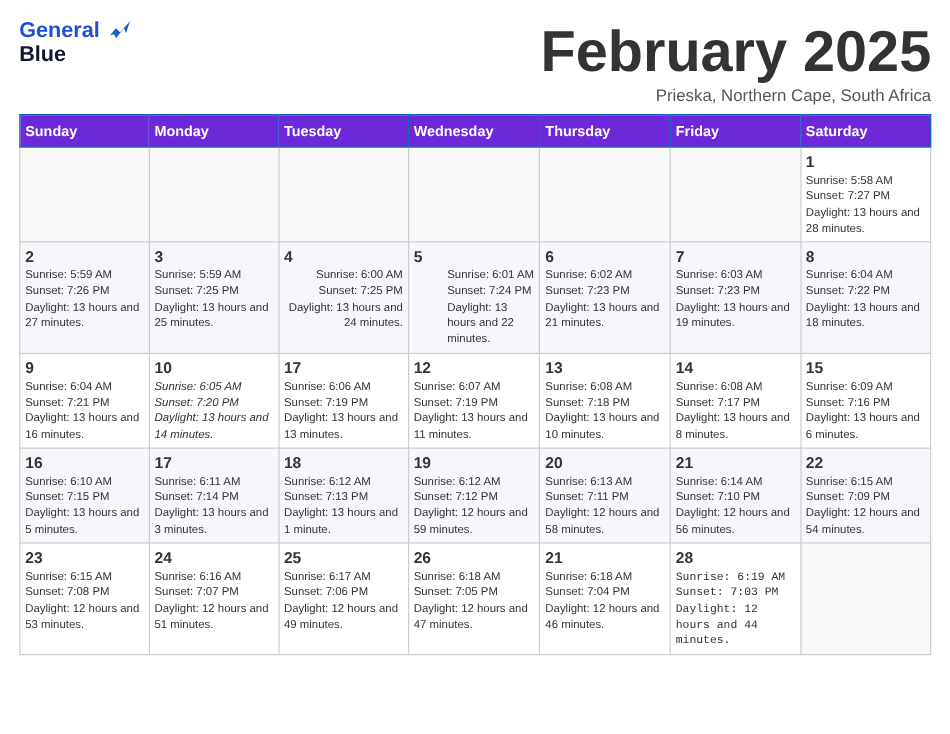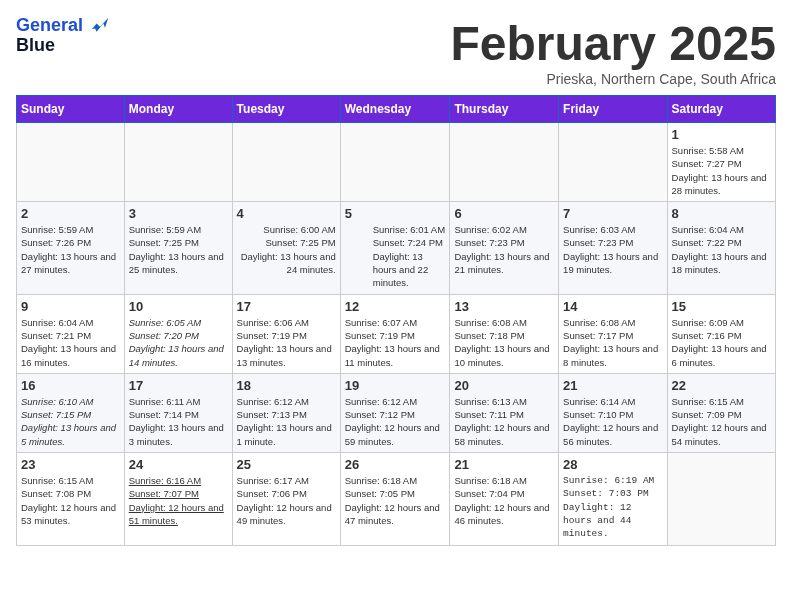--- a/index.html
+++ b/index.html
@@ -228,21 +228,21 @@
         <td>
           <span class="day-number">15</span>
           <div class="day-info" style="white-space: pre-line;">Sunrise: 6:09 AM
 Sunset: 7:16 PM
 Daylight: 13 hours and 6 minutes.</div>
         </td>
       </tr>
       <tr>
         <td>
           <span class="day-number">16</span>
-          <div class="day-info" style="white-space: pre-line; font-style: italic;">Sunrise: 6:10 AM
+          <div class="day-info" style="white-space: pre-line;">Sunrise: 6:10 AM
 Sunset: 7:15 PM
 Daylight: 13 hours and 5 minutes.</div>
         </td>
         <td>
           <span class="day-number">17</span>
           <div class="day-info" style="white-space: pre-line;">Sunrise: 6:11 AM
 Sunset: 7:14 PM
 Daylight: 13 hours and 3 minutes.</div>
         </td>
         <td>
@@ -278,21 +278,21 @@
       </tr>
       <tr>
         <td>
           <span class="day-number">23</span>
           <div class="day-info" style="white-space: pre-line;">Sunrise: 6:15 AM
 Sunset: 7:08 PM
 Daylight: 12 hours and 53 minutes.</div>
         </td>
         <td>
           <span class="day-number">24</span>
-          <div class="day-info" style="white-space: pre-line; text-decoration: underline;">Sunrise: 6:16 AM
+          <div class="day-info" style="white-space: pre-line;">Sunrise: 6:16 AM
 Sunset: 7:07 PM
 Daylight: 12 hours and 51 minutes.</div>
         </td>
         <td>
           <span class="day-number">25</span>
           <div class="day-info" style="white-space: pre-line;">Sunrise: 6:17 AM
 Sunset: 7:06 PM
 Daylight: 12 hours and 49 minutes.</div>
         </td>
         <td>

